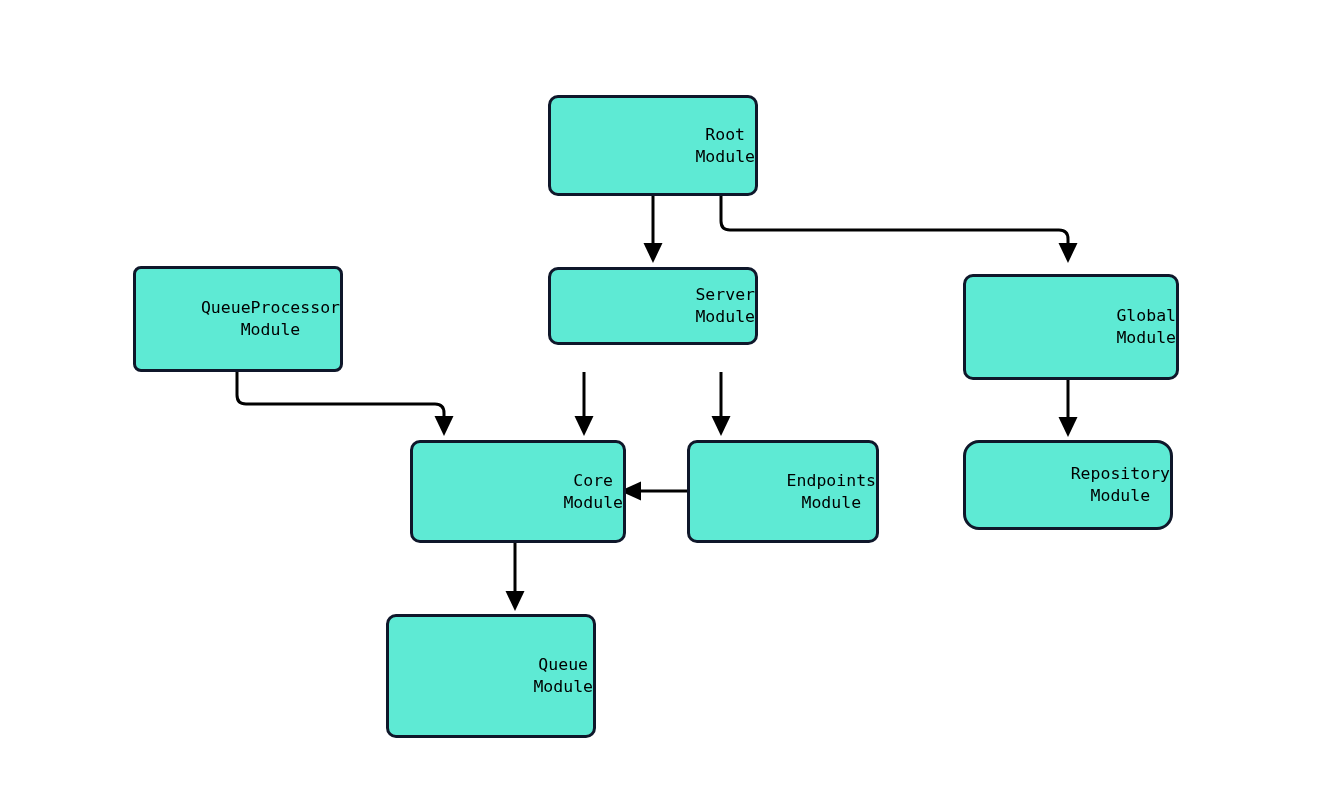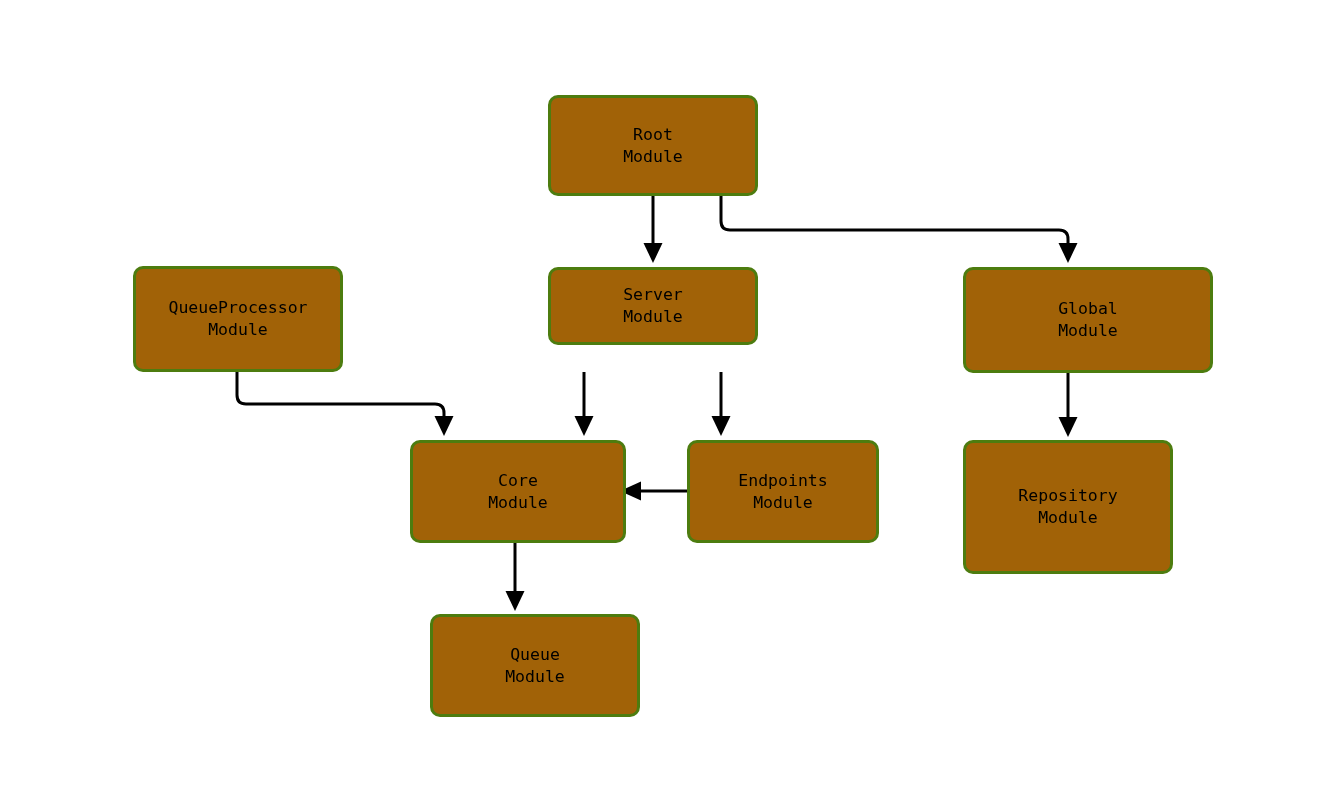--- a/index.html
+++ b/index.html
@@ -25,26 +25,26 @@
     position: absolute;
     left: 0;
     top: 0;
     width: 1337px;
     height: 809px;
     display: block;
   }
   .node-box {
     position: absolute;
     box-sizing: border-box;
-    background: #a16207;
-    border: 3px solid #4d7c0f;
+    background: #5eead4;
+    border: 3px solid #0f172a;
     border-radius: 10px;
     display: flex;
     align-items: center;
-    justify-content: center;
+    justify-content: flex-end;
     text-align: center;
     z-index: 2;
   }
   .node-label {
     font-family: "DejaVu Sans Mono", "Liberation Mono", monospace;
     font-size: 16.5px;
     line-height: 22px;
     color: #000000;
     white-space: pre;
     letter-spacing: 0px;
@@ -109,48 +109,48 @@
       <path class="edge-path" d="M 1068 373 L 1068 417"></path>
       <polygon class="edge-head" points="1068,437 1058.5,417 1077.5,417"></polygon>
     </g>
   </svg>
 
   <div class="node-box" style="left:548px; top:95px; width:210px; height:101px;">
     <span class="node-label">Root
 Module</span>
   </div>
 
-  <div class="node-box" style="left:133px; top:266px; width:210px; height:106px;">
+  <div class="node-box" style="left:133px; top:266px; width:210px; height:106px;border-radius:8px;">
     <span class="node-label">QueueProcessor
 Module</span>
   </div>
 
   <div class="node-box" style="left:548px; top:267px; width:210px; height:78px;">
     <span class="node-label">Server
 Module</span>
   </div>
 
-  <div class="node-box" style="left:963px; top:267px; width:250px; height:106px;">
+  <div class="node-box" style="left:963px; top:274px; width:216px; height:106px;">
     <span class="node-label">Global
 Module</span>
   </div>
 
   <div class="node-box" style="left:410px; top:440px; width:216px; height:103px;">
     <span class="node-label">Core
 Module</span>
   </div>
 
   <div class="node-box" style="left:687px; top:440px; width:192px; height:103px;">
     <span class="node-label">Endpoints
 Module</span>
   </div>
 
-  <div class="node-box" style="left:963px; top:440px; width:210px; height:134px;">
+  <div class="node-box" style="left:963px; top:440px; width:210px; height:90px;border-radius:16px;">
     <span class="node-label">Repository
 Module</span>
   </div>
 
-  <div class="node-box" style="left:430px; top:614px; width:210px; height:103px;">
+  <div class="node-box" style="left:386px; top:614px; width:210px; height:124px;">
     <span class="node-label">Queue
 Module</span>
   </div>
 
 </div>
 
 </body></html>

